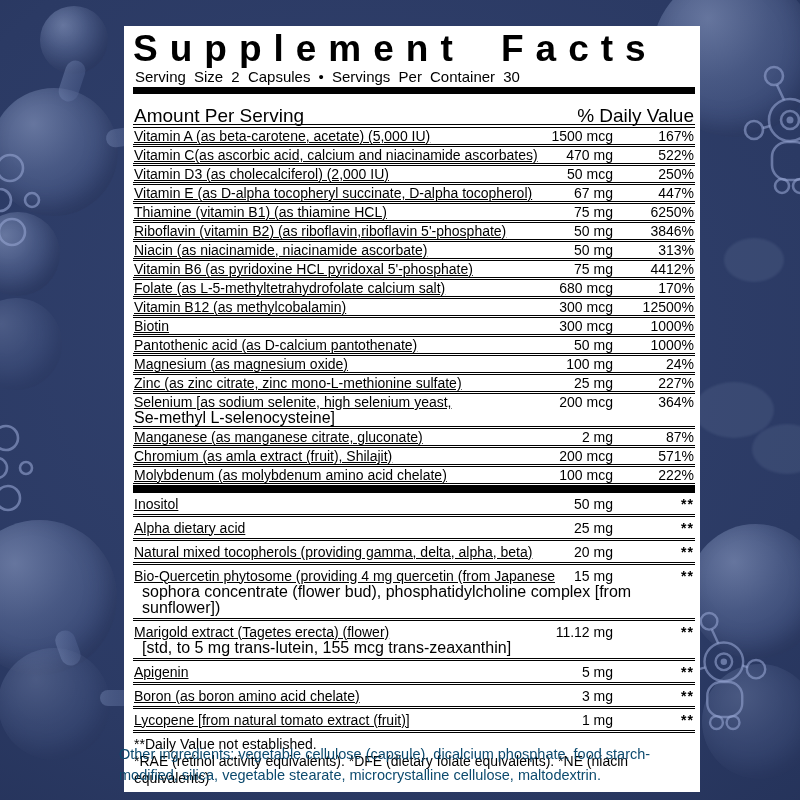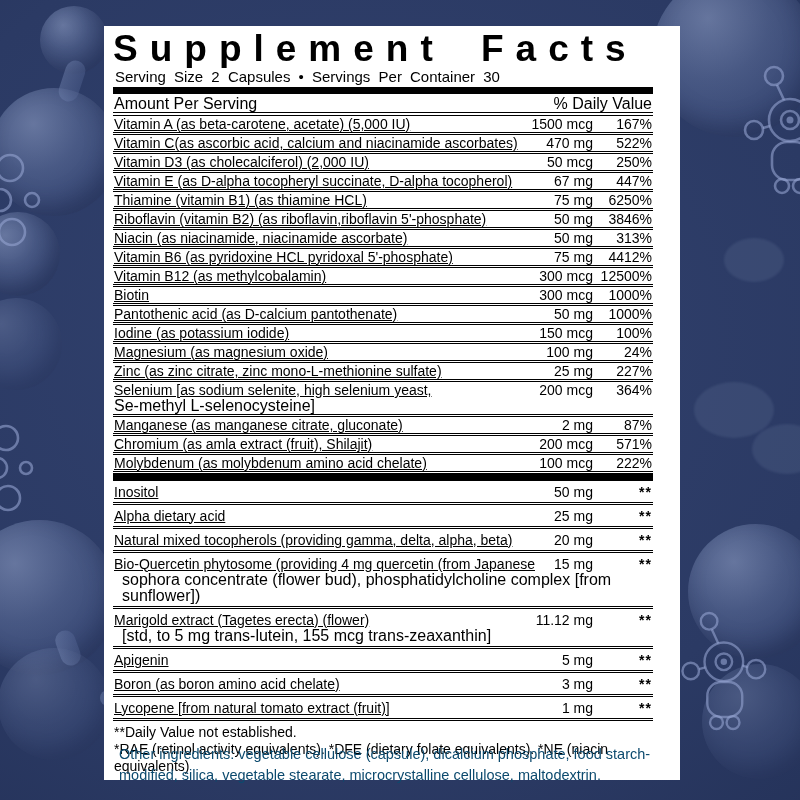--- a/index.html
+++ b/index.html
@@ -19,32 +19,32 @@
   .ball.faint{opacity:.55;}
   .tube{
     border-radius:10px;
     background:linear-gradient(90deg, rgba(128,146,190,0.38), rgba(92,110,158,0.34));
   }
   .blob{border-radius:50%;background:rgba(176,192,228,0.10);filter:blur(1px);}
   .lineart{stroke:rgba(148,163,208,0.60);fill:none;stroke-width:2.6;}
   .lineart .dot{fill:rgba(148,163,208,0.60);stroke:none;}
   
   .panel{
-    position:absolute;left:104px;top:26px;width:576px;box-sizing:border-box;
-    background:#ffffff;color:#000;padding:4px 27px 5px 9px;
+    position:absolute;left:124px;top:26px;width:576px;box-sizing:border-box;
+    background:#ffffff;color:#000;padding:4px 5px 5px 9px;
   }
   .sf-title{
     font-weight:bold;font-size:37px;line-height:38px;letter-spacing:12px;word-spacing:14px;
     white-space:nowrap;overflow:hidden;
   }
   .serving{font-size:15px;line-height:15px;word-spacing:4px;padding:1px 0 3px 2px;}
   .thickbar{height:7px;background:#000;}
   .hdr{
-    display:flex;justify-content:space-between;font-size:16px;line-height:15px;
-    padding:2px 1px 1px 1px;border-bottom:4px double #000;
+    display:flex;justify-content:space-between;font-size:19px;line-height:15px;
+    padding:2px 1px 1px 1px;border-bottom:4px double #000;margin-top:12px;
   }
   .row{position:relative;border-bottom:3px double #000;}
   .nm{font-size:14px;line-height:16px;padding-left:1px;padding-right:0;text-decoration:underline;}
   .nm2{font-size:16px;line-height:16px;padding-left:1px;}
   .nm2.ind{padding-left:9px;}
   .amt,.dv{position:absolute;top:0;font-size:14px;line-height:16px;text-align:right;white-space:nowrap;}
   .amt{left:378px;width:102px;}
   .dv{right:1px;width:72px;}
   .sec2 .row{padding:2.5px 0;}
   .sec2 .amt,.sec2 .dv{top:2.5px;}
@@ -159,38 +159,38 @@
         <div class="nm">Niacin (as niacinamide, niacinamide ascorbate)</div>
         <div class="amt">50 mg</div>
         <div class="dv">313%</div>
       </div>
       <div class="row">
         <div class="nm">Vitamin B6 (as pyridoxine HCL pyridoxal 5'-phosphate)</div>
         <div class="amt">75 mg</div>
         <div class="dv">4412%</div>
       </div>
       <div class="row">
+        <div class="nm">Folate (as L-5-methyltetrahydrofolate calcium salt)</div>
+        <div class="amt">680 mcg</div>
+        <div class="dv">170%</div>
+      </div>
+      <div class="row">
         <div class="nm">Vitamin B12 (as methylcobalamin)</div>
         <div class="amt">300 mcg</div>
         <div class="dv">12500%</div>
       </div>
       <div class="row">
         <div class="nm">Biotin</div>
         <div class="amt">300 mcg</div>
         <div class="dv">1000%</div>
       </div>
       <div class="row">
         <div class="nm">Pantothenic acid (as D-calcium pantothenate)</div>
         <div class="amt">50 mg</div>
         <div class="dv">1000%</div>
-      </div>
-      <div class="row">
-        <div class="nm">Iodine (as potassium iodide)</div>
-        <div class="amt">150 mcg</div>
-        <div class="dv">100%</div>
       </div>
       <div class="row">
         <div class="nm">Magnesium (as magnesium oxide)</div>
         <div class="amt">100 mg</div>
         <div class="dv">24%</div>
       </div>
       <div class="row">
         <div class="nm">Zinc (as zinc citrate, zinc mono-L-methionine sulfate)</div>
         <div class="amt">25 mg</div>
         <div class="dv">227%</div>

